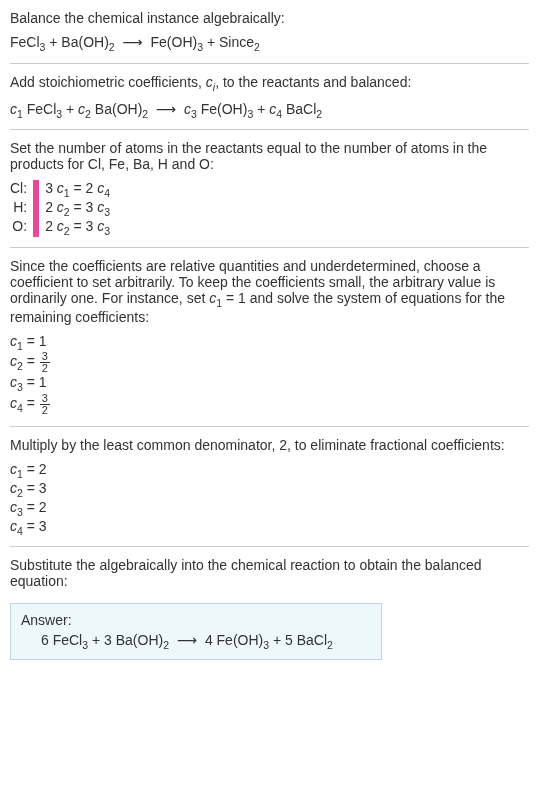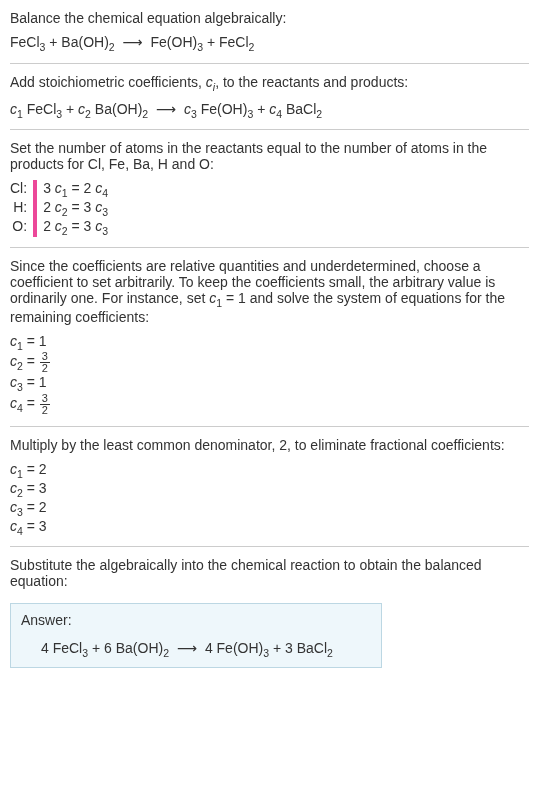--- a/index.html
+++ b/index.html
@@ -28,21 +28,21 @@
   }
   .atom-table td {
     padding: 0 18px 0 0;
     vertical-align: top;
   }
   .atom-table td:first-child {
     text-align: right;
     padding-right: 6px;
   }
   .atom-table td.sep {
-    border-left: 4px solid #ec4899;
+    border-left: 6px solid #ec4899;
     padding-left: 6px;
   }
   .frac {
     display: inline-block;
     text-align: center;
     vertical-align: middle;
     font-size: 11px;
     line-height: 1;
     margin: 0 1px;
   }
@@ -50,44 +50,44 @@
   .frac .den { display:block; padding:0 2px; }
   .answer-box {
     background: #eef7fb;
     border: 1px solid #bcd7e3;
     padding: 8px 10px;
     margin-top: 6px;
     display: inline-block;
     min-width: 350px;
   }
   .answer-box .ans-label {
-    margin-bottom: 12px;
+    margin-bottom: 4px;
   }
   .answer-box .ans-content {
     padding-left: 20px;
   }
 </style>
 </head>
 <body>
 
 
 
 <div class="section">
-  <span>Balance the chemical equation algebraically:</span>
+  <span>Balance the chemical instance algebraically:</span>
 </div>
 <div class="section">
   <span>FeCl</span><span class="sub">3</span><span> + Ba(OH)</span><span class="sub">2</span>
   <span class="arrow">⟶</span>
-  <span> Fe(OH)</span><span class="sub">3</span><span> + FeCl</span><span class="sub">2</span>
+  <span> Fe(OH)</span><span class="sub">3</span><span> + Since</span><span class="sub">2</span>
 </div>
 
 <hr>
 
 <div class="section">
-  <span>Add stoichiometric coefficients, </span><span class="ital">c</span><span class="sub ital">i</span><span>, to the reactants and products:</span>
+  <span>Add stoichiometric coefficients, </span><span class="ital">c</span><span class="sub ital">i</span><span>, to the reactants and balanced:</span>
 </div>
 <div class="section">
   <span class="ital">c</span><span class="sub">1</span><span> FeCl</span><span class="sub">3</span><span> + </span><span class="ital">c</span><span class="sub">2</span><span> Ba(OH)</span><span class="sub">2</span>
   <span class="arrow">⟶</span>
   <span class="ital">c</span><span class="sub">3</span><span> Fe(OH)</span><span class="sub">3</span><span> + </span><span class="ital">c</span><span class="sub">4</span><span> BaCl</span><span class="sub">2</span>
 </div>
 
 <hr>
 
 <div class="section">Set the number of atoms in the reactants equal to the number of atoms in the products for Cl, Fe, Ba, H and O:</div>
@@ -125,20 +125,20 @@
 <div><span class="ital">c</span><span class="sub">2</span><span> = 3</span></div>
 <div><span class="ital">c</span><span class="sub">3</span><span> = 2</span></div>
 <div><span class="ital">c</span><span class="sub">4</span><span> = 3</span></div>
 
 <hr>
 
 <div class="section">Substitute the algebraically into the chemical reaction to obtain the balanced equation:</div>
 <div class="answer-box">
   <div class="ans-label">Answer:</div>
   <div class="ans-content">
-    <span>4 FeCl</span><span class="sub">3</span><span> + 6 Ba(OH)</span><span class="sub">2</span>
+    <span>6 FeCl</span><span class="sub">3</span><span> + 3 Ba(OH)</span><span class="sub">2</span>
     <span class="arrow">⟶</span>
-    <span> 4 Fe(OH)</span><span class="sub">3</span><span> + 3 BaCl</span><span class="sub">2</span>
+    <span> 4 Fe(OH)</span><span class="sub">3</span><span> + 5 BaCl</span><span class="sub">2</span>
   </div>
 </div>
 
 
 
 
 </body></html>

